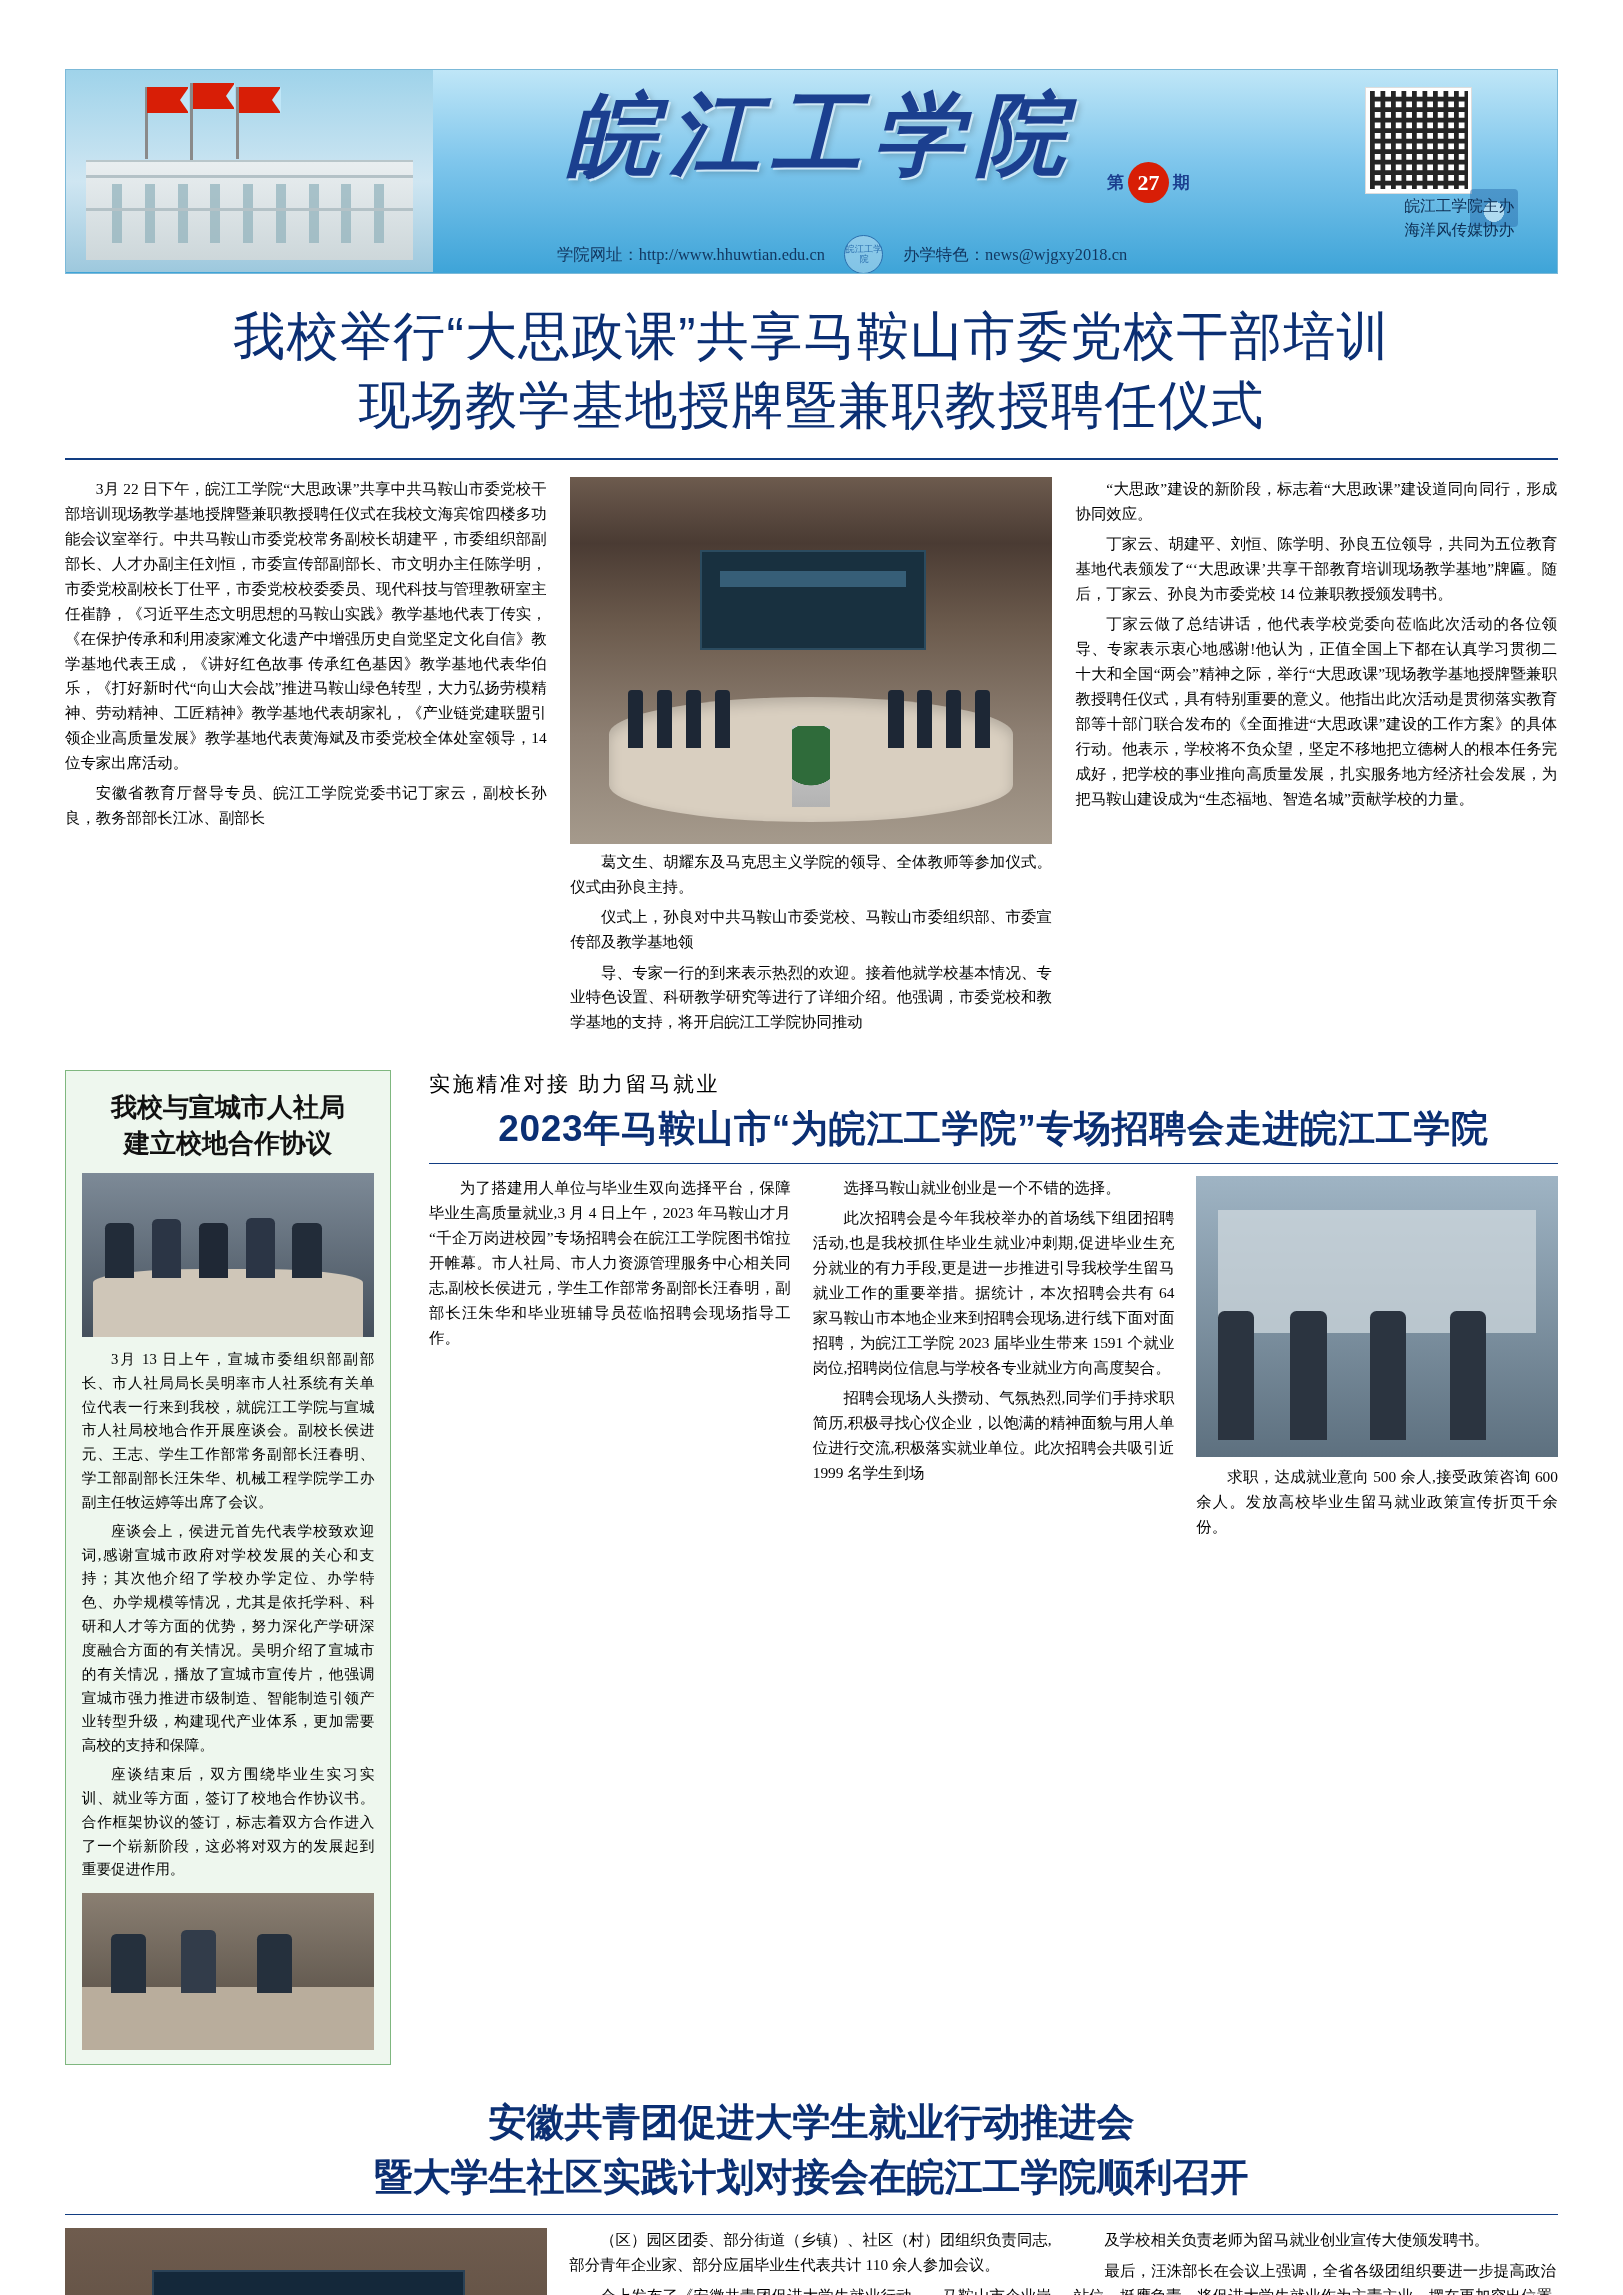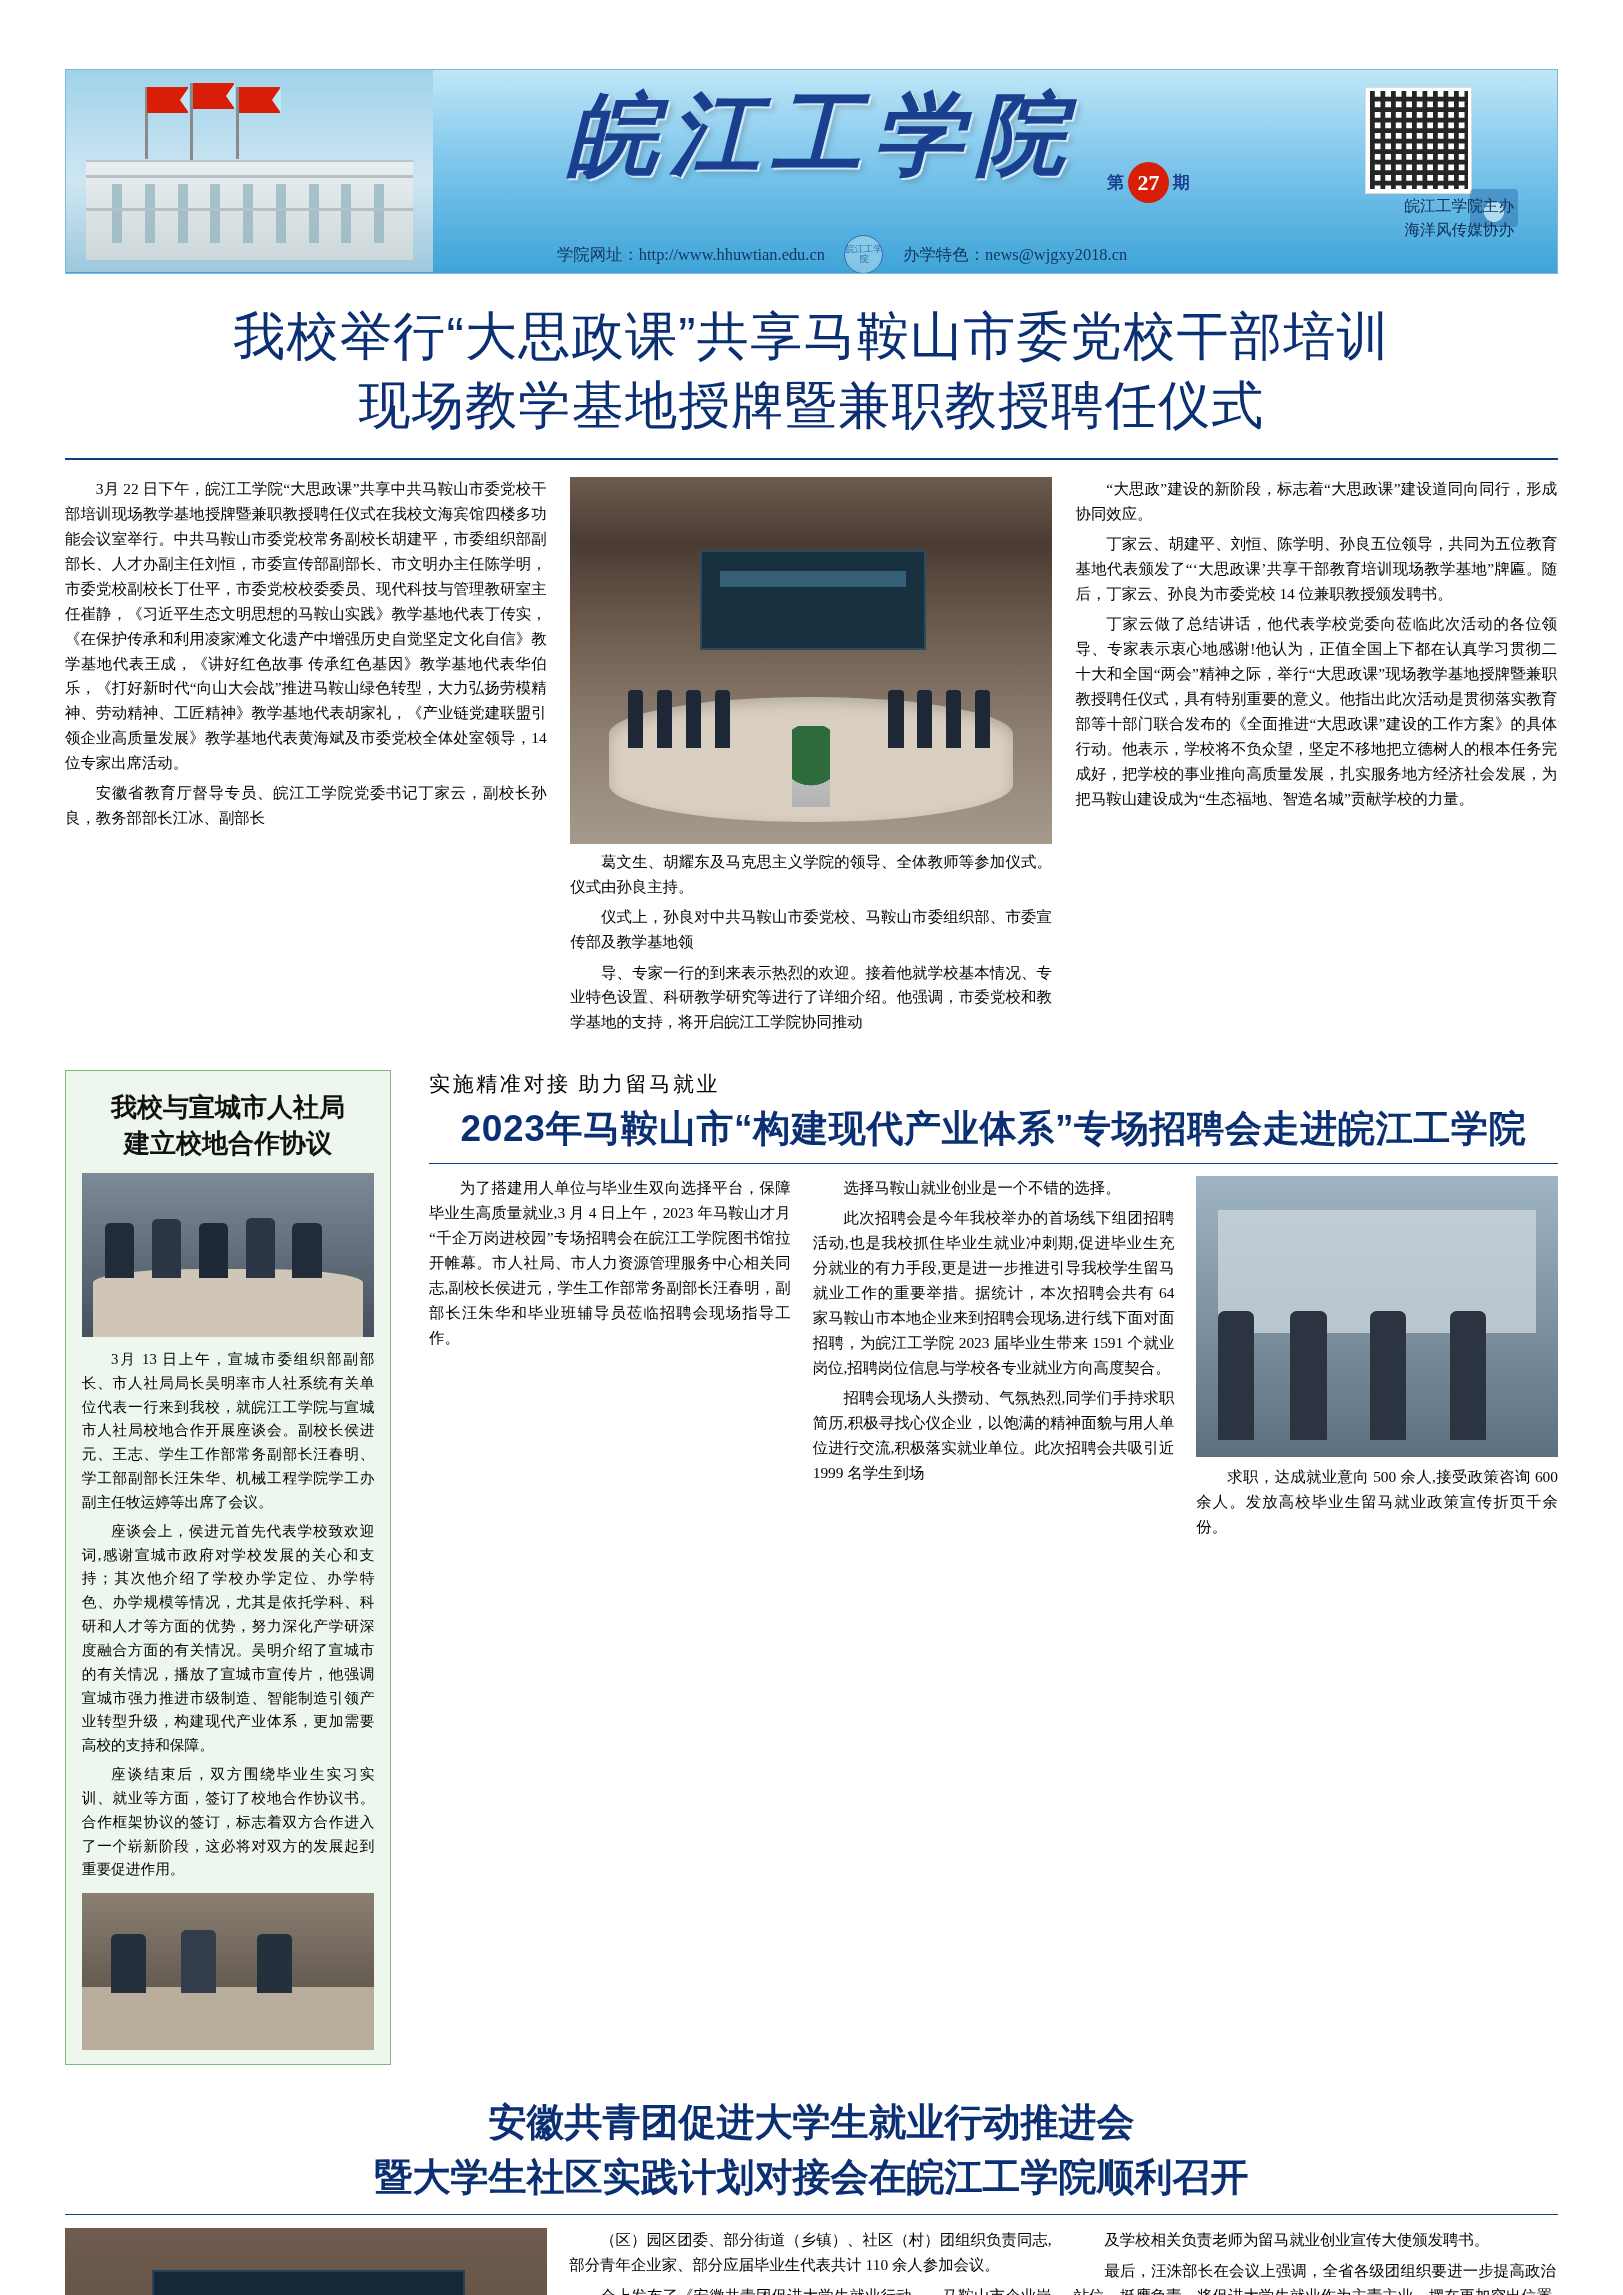--- a/index.html
+++ b/index.html
@@ -212,21 +212,21 @@
       <div class="ph2">
         <div style="position:absolute;left:0;bottom:0;width:100%;height:40%;background:#b9ad9c"></div>
         <div style="position:absolute;left:10%;top:26%;width:12%;height:38%;background:#25303d;border-radius:5.2px 5.2px 0 0"></div>
         <div style="position:absolute;left:34%;top:24%;width:12%;height:40%;background:#323c4a;border-radius:5.2px 5.2px 0 0"></div>
         <div style="position:absolute;left:60%;top:26%;width:12%;height:38%;background:#25303d;border-radius:5.2px 5.2px 0 0"></div>
       </div>
     </div>
 
     <div class="sec2-right">
       <p class="kicker">实施精准对接 助力留马就业</p>
-      <h2 class="sub-head">2023年马鞍山市“构建现代产业体系”专场招聘会走进皖江工学院</h2>
+      <h2 class="sub-head">2023年马鞍山市“为皖江工学院”专场招聘会走进皖江工学院</h2>
       <div class="hr-thin"></div>
 
       <div class="sec2-cols">
         <div class="c">
           <p class="cn">为了搭建用人单位与毕业生双向选择平台，保障毕业生高质量就业,3 月 4 日上午，2023 年马鞍山才月 “千企万岗进校园”专场招聘会在皖江工学院图书馆拉开帷幕。市人社局、市人力资源管理服务中心相关同志,副校长侯进元，学生工作部常务副部长汪春明，副部长汪朱华和毕业班辅导员莅临招聘会现场指导工作。</p>
         </div>
         <div class="c">
           <p class="cn">选择马鞍山就业创业是一个不错的选择。</p>
           <p class="cn">此次招聘会是今年我校举办的首场线下组团招聘活动,也是我校抓住毕业生就业冲刺期,促进毕业生充分就业的有力手段,更是进一步推进引导我校学生留马就业工作的重要举措。据统计，本次招聘会共有 64 家马鞍山市本地企业来到招聘会现场,进行线下面对面招聘，为皖江工学院 2023 届毕业生带来 1591 个就业岗位,招聘岗位信息与学校各专业就业方向高度契合。</p>
           <p class="cn">招聘会现场人头攒动、气氛热烈,同学们手持求职简历,积极寻找心仪企业，以饱满的精神面貌与用人单位进行交流,积极落实就业单位。此次招聘会共吸引近 1999 名学生到场</p>

